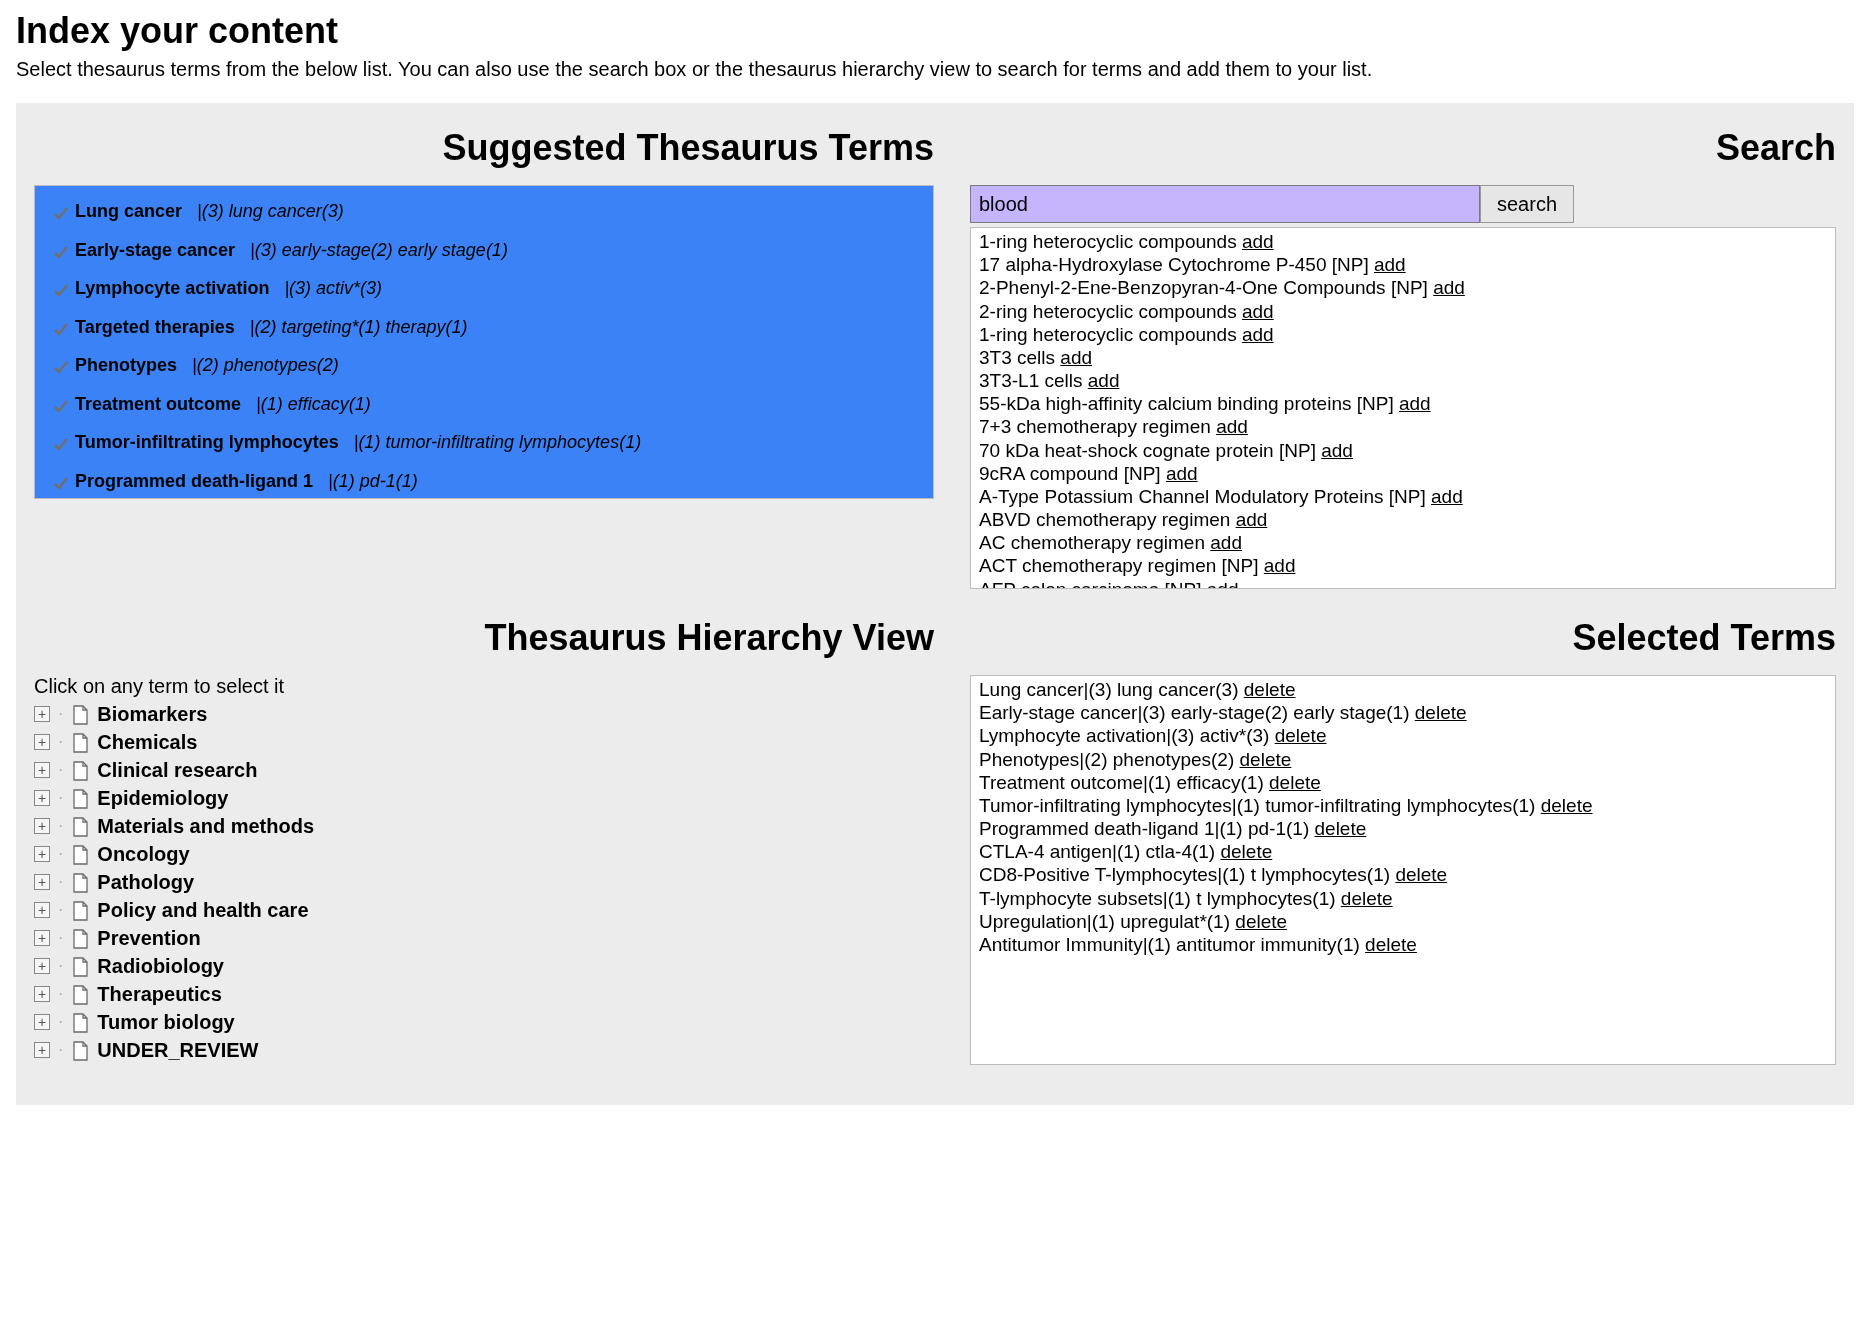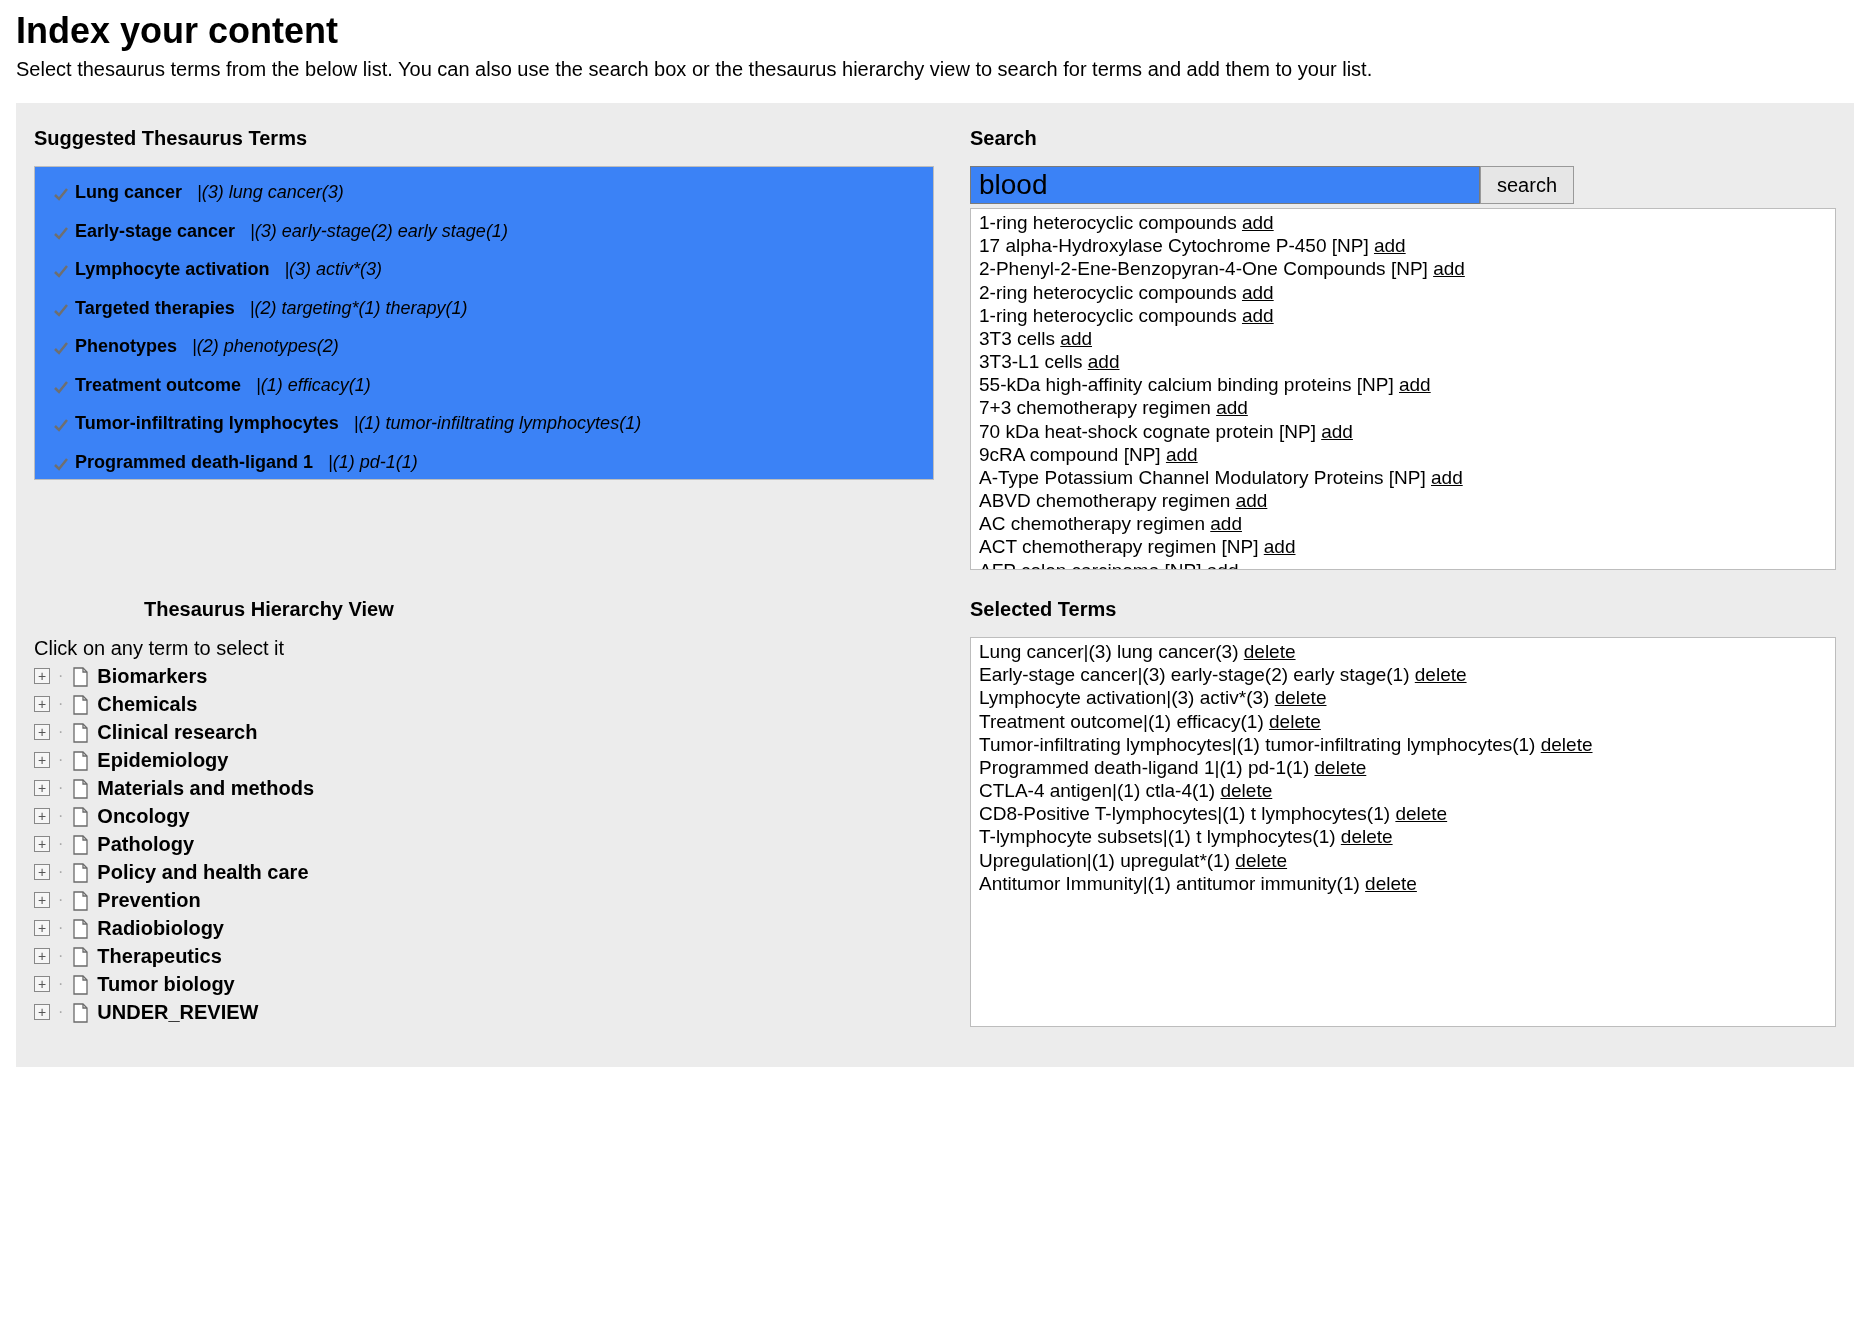--- a/index.html
+++ b/index.html
@@ -30,23 +30,24 @@
   }
   .cols {
     display: flex;
     gap: 36px;
     margin-bottom: 28px;
   }
   .col-left { flex: 0 0 900px; }
   .col-right { flex: 1 1 auto; }
 
   h2.section-title {
-    font-size: 20px;
+    font-size: 36px;
     font-weight: bold;
     margin: 0 0 16px 0;
+    text-align: right;
   }
   h2.section-title.indented { margin-left: 110px; }
 
   
   .suggested-box {
     background: #3b82f6;
     border: 1px solid #bdbdbd;
     padding: 14px 18px 2px 18px;
     height: 314px;
     overflow-y: scroll;
@@ -80,24 +81,24 @@
     white-space: nowrap;
   }
   .search-bar {
     display: flex;
     margin-bottom: 4px;
   }
   .search-input {
     flex: 0 0 510px;
     height: 38px;
     border: 1px solid #7a7a7a;
-    font-size: 28px;
+    font-size: 20px;
     padding: 2px 8px;
     font-family: inherit;
-    background: #3b82f6;
+    background: #c4b5fd;
   }
   .search-btn {
     height: 38px;
     padding: 0 16px;
     margin-left: 0;
     border: 1px solid #999;
     background: #e6e6e6;
     font-size: 20px;
     font-family: inherit;
     cursor: pointer;
@@ -372,20 +373,21 @@
             </div>
           </div>
       </div>
 
       <div class="col-right">
         <h2 class="section-title">Selected Terms</h2>
         <div class="selected-box scroll-box" id="selected-box">
             <div><span>Lung cancer|(3) lung cancer(3)</span> <span class="delete-link">delete</span></div>
             <div><span>Early-stage cancer|(3) early-stage(2) early stage(1)</span> <span class="delete-link">delete</span></div>
             <div><span>Lymphocyte activation|(3) activ*(3)</span> <span class="delete-link">delete</span></div>
+            <div><span>Phenotypes|(2) phenotypes(2)</span> <span class="delete-link">delete</span></div>
             <div><span>Treatment outcome|(1) efficacy(1)</span> <span class="delete-link">delete</span></div>
             <div><span>Tumor-infiltrating lymphocytes|(1) tumor-infiltrating lymphocytes(1)</span> <span class="delete-link">delete</span></div>
             <div><span>Programmed death-ligand 1|(1) pd-1(1)</span> <span class="delete-link">delete</span></div>
             <div><span>CTLA-4 antigen|(1) ctla-4(1)</span> <span class="delete-link">delete</span></div>
             <div><span>CD8-Positive T-lymphocytes|(1) t lymphocytes(1)</span> <span class="delete-link">delete</span></div>
             <div><span>T-lymphocyte subsets|(1) t lymphocytes(1)</span> <span class="delete-link">delete</span></div>
             <div><span>Upregulation|(1) upregulat*(1)</span> <span class="delete-link">delete</span></div>
             <div><span>Antitumor Immunity|(1) antitumor immunity(1)</span> <span class="delete-link">delete</span></div>
           </div>
       </div>

